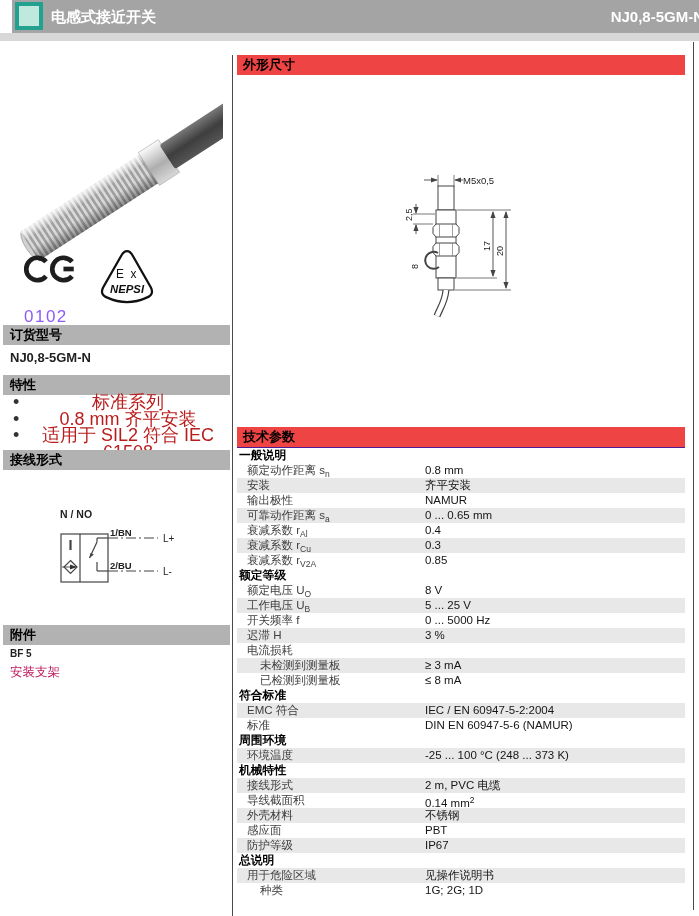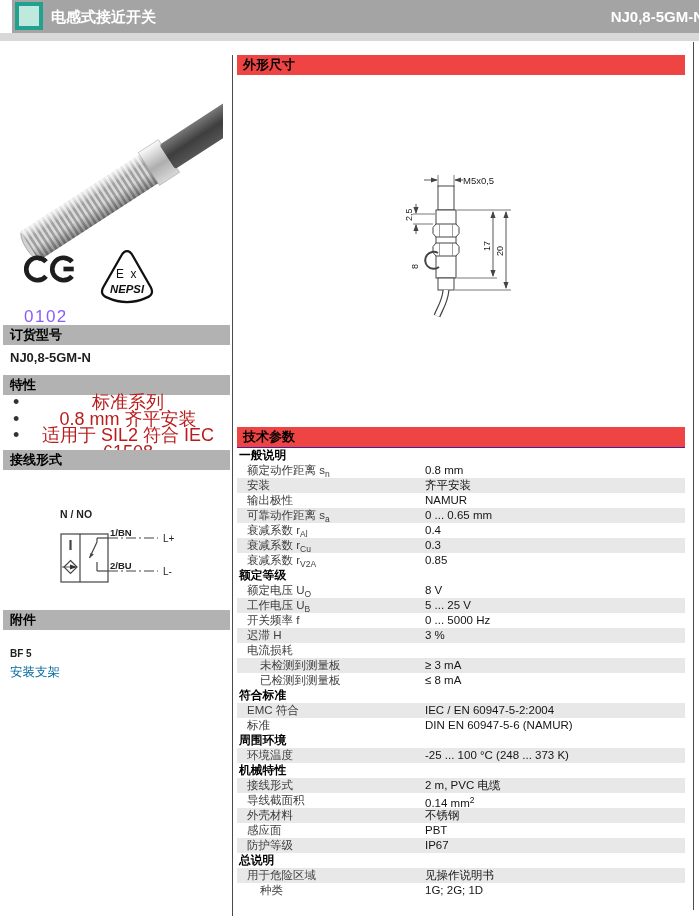--- a/index.html
+++ b/index.html
@@ -13,27 +13,27 @@
   .teal-square{position:absolute;left:3px;top:2px;width:28px;height:28px;box-sizing:border-box;
     background:#bfe8de;border:4px solid #22a18f;}
   .topbar-title{position:absolute;left:39px;top:0;height:33px;line-height:33px;
     color:#fff;font-weight:bold;font-size:15px;}
   .topbar-pn{position:absolute;right:7px;top:0;height:33px;line-height:33px;
     color:#fff;font-weight:bold;font-size:15px;}
   .substrip{position:absolute;left:0;top:33px;width:699px;height:8px;background:#d8d8d8;}
   
   .side-bar{position:absolute;left:3px;width:227px;height:20px;background:#b2b2b2;
     font-weight:bold;font-size:13px;line-height:20px;padding-left:7px;box-sizing:border-box;color:#000;}
-  #bar-order{top:325px;} #bar-features{top:375px;} #bar-connection{top:450px;} #bar-accessories{top:610px;}
+  #bar-order{top:325px;} #bar-features{top:375px;} #bar-connection{top:450px;} #bar-accessories{top:625px;}
   .order-value{position:absolute;left:10px;top:350px;font-weight:bold;font-size:13px;}
   .features-list{position:absolute;left:10px;top:394px;width:218px;margin:0;padding:0;list-style:none;}
   .features-list li{font-size:18px;line-height:16.5px;color:#b91c1c;padding-left:18px;position:relative;text-align:center;}
   .features-list li::before{content:"•";position:absolute;left:3px;color:#333;}
   .acc-model{position:absolute;left:10px;top:648px;font-weight:bold;font-size:10px;}
-  .acc-desc{position:absolute;left:10px;top:664px;font-size:12.5px;color:#0369a1;}
+  .acc-desc{position:absolute;left:10px;top:664px;font-size:12.5px;color:#be185d;}
   .photo{position:absolute;left:8px;top:60px;}
   .ce-block{position:absolute;left:24px;top:252px;width:60px;text-align:left;}
   .ce-number{font-size:17px;color:#8b5cf6;letter-spacing:1.5px;margin-top:17px;}
   .nepsi{position:absolute;left:96px;top:248px;}
   
   .col-divider{position:absolute;left:232px;top:55px;width:1px;height:861px;background:#4a4a4a;}
   .right-border{position:absolute;left:693px;top:42px;width:1px;height:868px;background:#4a4a4a;}
   .right-bar{position:absolute;left:237px;width:448px;height:20px;background:#ef4444;
     font-weight:bold;font-size:13px;line-height:20px;padding-left:6px;box-sizing:border-box;color:#000;}
   #bar-dimensions{top:55px;} #bar-tech{top:427px;border-bottom:1px solid #4c1d95;height:21px;}

